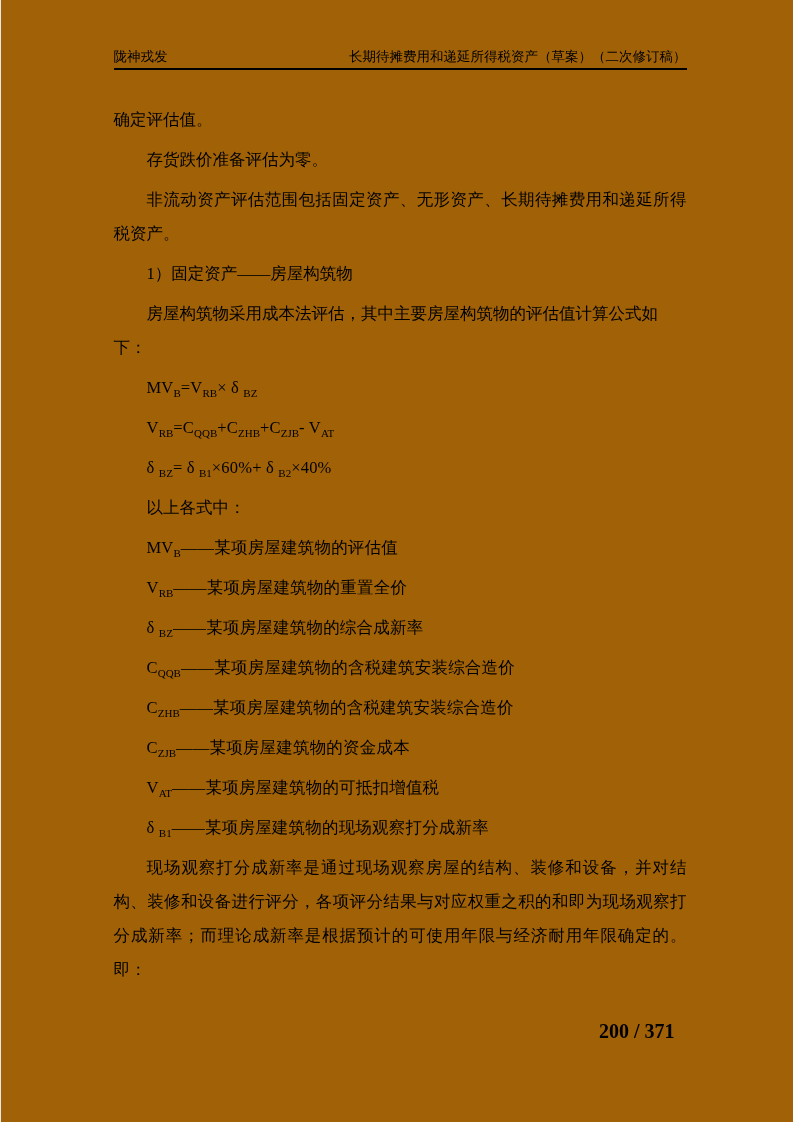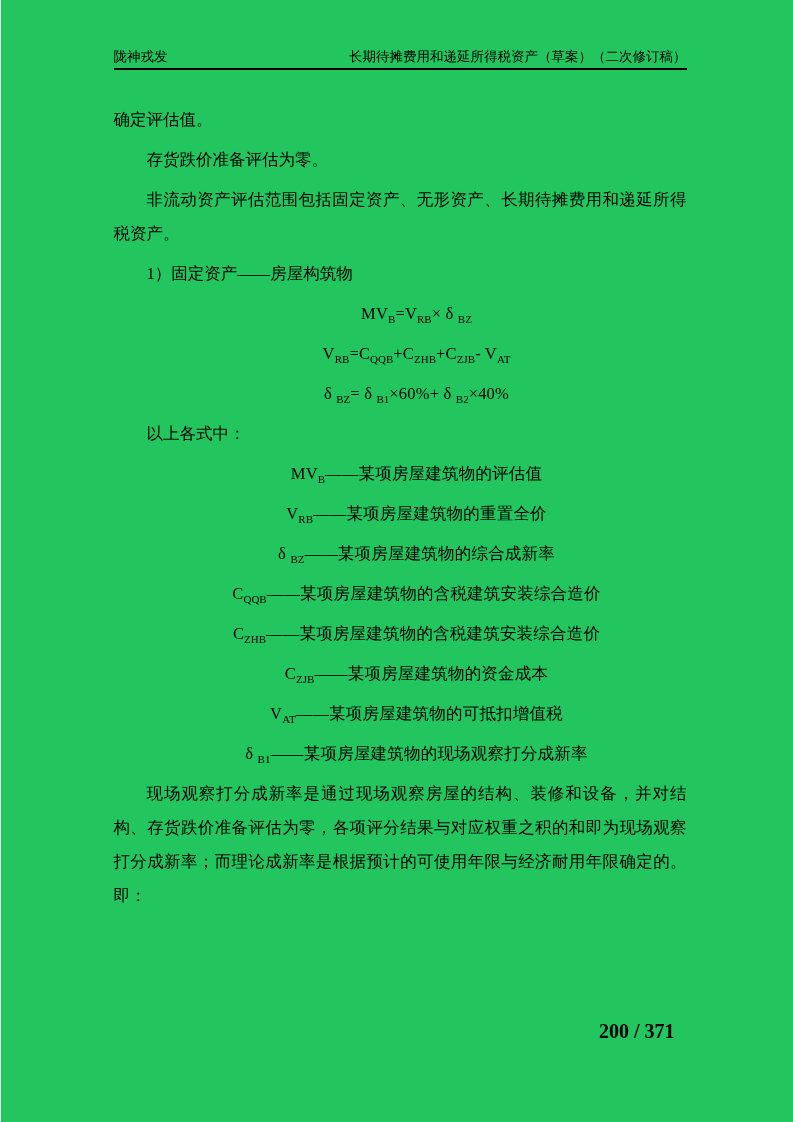--- a/index.html
+++ b/index.html
@@ -1,21 +1,21 @@
 <!DOCTYPE html>
 <html><head>
 <meta charset="utf-8">
 <style>
   html, body { margin: 0; padding: 0; background: #e8e8e8; }
   .page {
     position: relative;
     width: 792px;
     height: 1122px;
     margin: 0 auto;
-    background: #22c55e;
+    background: #a16207;
     color: #000000;
     font-family: "Liberation Serif", "DejaVu Serif", serif;
     overflow: hidden;
   }
   .header {
     position: absolute;
     left: 113px;
     right: 106px;
     top: 48px;
     display: flex;
@@ -35,21 +35,21 @@
     padding-top: 26px;
   }
   p.line {
     margin: 5px 0 6px 0;
     font-size: 16.5px;
     line-height: 34px;
     word-break: break-all;
   }
   p.line.indent { text-indent: 33px; }
   p.line.justify { text-align: justify; }
-  p.formula { letter-spacing: 0.2px; text-align: center; }
+  p.formula { letter-spacing: 0.2px; }
   sub.fsub {
     font-size: 11px;
     line-height: 0;
     vertical-align: -4px;
     letter-spacing: 0;
   }
   .footer {
     position: absolute;
     top: 1022px;
     right: 118px;
@@ -66,30 +66,31 @@
   <div class="header">
     <span>陇神戎发</span>
     <span>长期待摊费用和递延所得税资产（草案）（二次修订稿）</span>
   </div>
 
   <div class="content">
       <p class="line">确定评估值。</p>
       <p class="line indent">存货跌价准备评估为零。</p>
       <p class="line indent justify">非流动资产评估范围包括固定资产、无形资产、长期待摊费用和递延所得税资产。</p>
       <p class="line indent">1）固定资产——房屋构筑物</p>
+      <p class="line indent">房屋构筑物采用成本法评估，其中主要房屋构筑物的评估值计算公式如下：</p>
       <p class="line formula indent"><span>MV</span><sub class="fsub">B</sub><span>=V</span><sub class="fsub">RB</sub><span>× δ </span><sub class="fsub">BZ</sub></p>
       <p class="line formula indent"><span>V</span><sub class="fsub">RB</sub><span>=C</span><sub class="fsub">QQB</sub><span>+C</span><sub class="fsub">ZHB</sub><span>+C</span><sub class="fsub">ZJB</sub><span>- V</span><sub class="fsub">AT</sub></p>
       <p class="line formula indent"><span>δ </span><sub class="fsub">BZ</sub><span>= δ </span><sub class="fsub">B1</sub><span>×60%+ δ </span><sub class="fsub">B2</sub><span>×40%</span></p>
       <p class="line indent">以上各式中：</p>
       <p class="line formula indent"><span>MV</span><sub class="fsub">B</sub><span>——某项房屋建筑物的评估值</span></p>
       <p class="line formula indent"><span>V</span><sub class="fsub">RB</sub><span>——某项房屋建筑物的重置全价</span></p>
       <p class="line formula indent"><span>δ </span><sub class="fsub">BZ</sub><span>——某项房屋建筑物的综合成新率</span></p>
       <p class="line formula indent"><span>C</span><sub class="fsub">QQB</sub><span>——某项房屋建筑物的含税建筑安装综合造价</span></p>
       <p class="line formula indent"><span>C</span><sub class="fsub">ZHB</sub><span>——某项房屋建筑物的含税建筑安装综合造价</span></p>
       <p class="line formula indent"><span>C</span><sub class="fsub">ZJB</sub><span>——某项房屋建筑物的资金成本</span></p>
       <p class="line formula indent"><span>V</span><sub class="fsub">AT</sub><span>——某项房屋建筑物的可抵扣增值税</span></p>
       <p class="line formula indent"><span>δ </span><sub class="fsub">B1</sub><span>——某项房屋建筑物的现场观察打分成新率</span></p>
-      <p class="line indent justify">现场观察打分成新率是通过现场观察房屋的结构、装修和设备，并对结构、存货跌价准备评估为零，各项评分结果与对应权重之积的和即为现场观察打分成新率；而理论成新率是根据预计的可使用年限与经济耐用年限确定的。即：</p>
+      <p class="line indent justify">现场观察打分成新率是通过现场观察房屋的结构、装修和设备，并对结构、装修和设备进行评分，各项评分结果与对应权重之积的和即为现场观察打分成新率；而理论成新率是根据预计的可使用年限与经济耐用年限确定的。即：</p>
     </div>
 
   <div class="footer">200 / 371</div>
 
 </div>
 
 </body></html>

